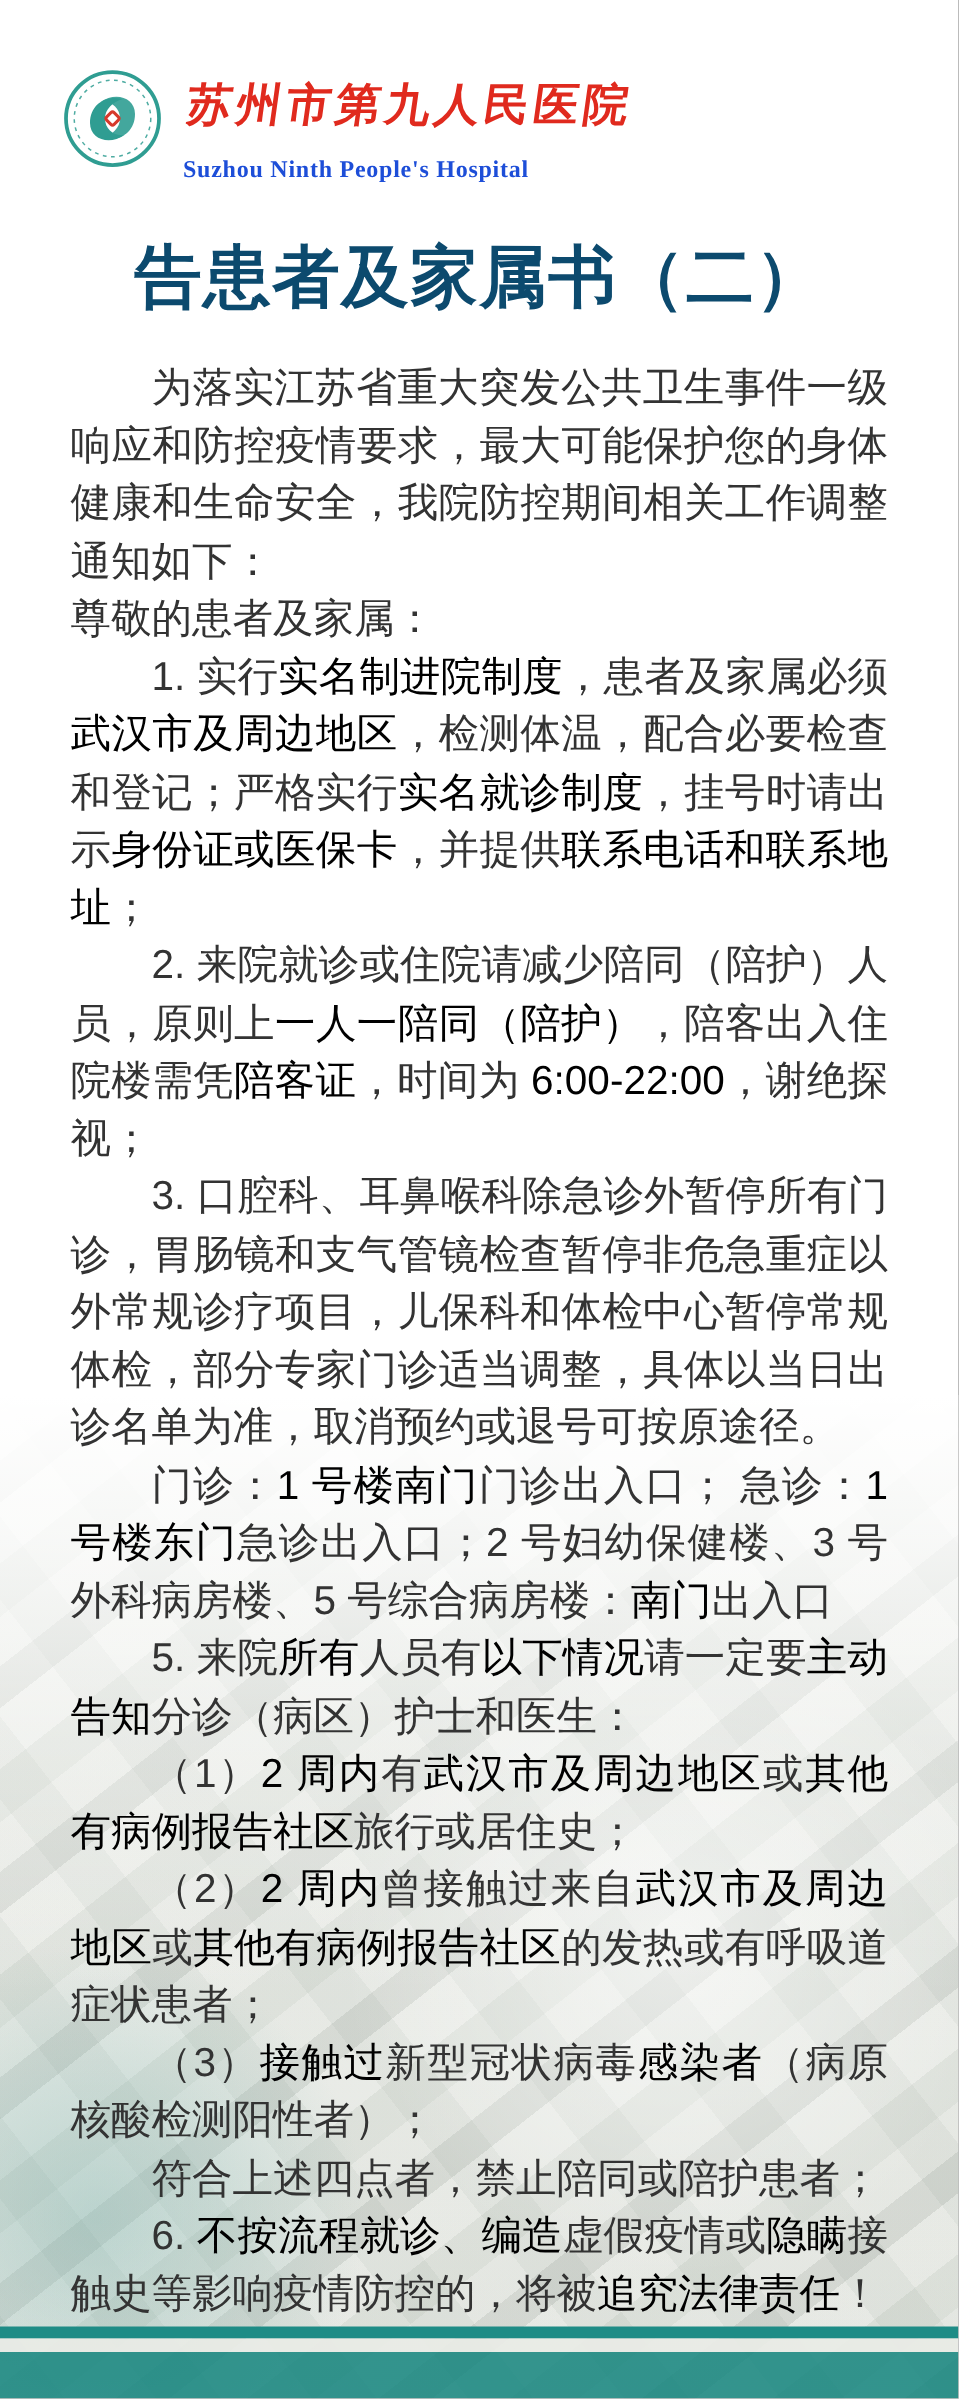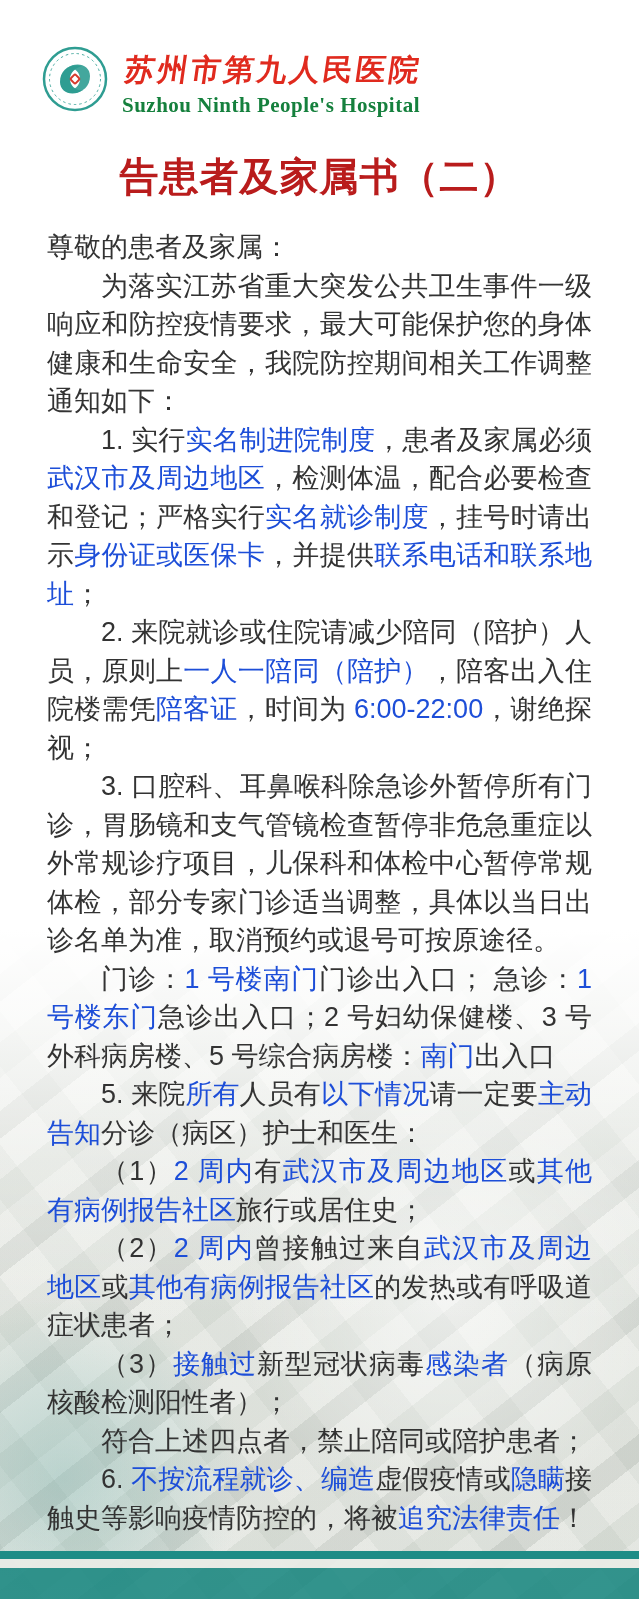--- a/index.html
+++ b/index.html
@@ -27,37 +27,37 @@
     display:flex;align-items:flex-start;
     padding:46px 0 0 42px;
   }
   .logo-seal{flex:0 0 auto;width:66px;height:66px;}
   .logo-text{margin-left:14px;padding-top:4px;}
   .name-zh{
     color:#e02a1e;font-size:30px;font-weight:bold;
     letter-spacing:3px;transform:skewX(-8deg);transform-origin:left bottom;
   }
   .name-en{
-    color:#15803d;font-family:"Liberation Serif","DejaVu Serif",serif;
-    font-weight:bold;font-size:21px;margin-top:2px;letter-spacing:0.5px;
+    color:#1d4ed8;font-family:"Liberation Serif","DejaVu Serif",serif;
+    font-weight:bold;font-size:16px;margin-top:14px;letter-spacing:0.5px;
   }
   .title{
     position:relative;
-    text-align:center;color:#b91c1c;font-weight:bold;
-    font-size:39px;letter-spacing:1px;margin-top:32px;
+    text-align:center;color:#0c4a6e;font-weight:bold;
+    font-size:45px;letter-spacing:1px;margin-top:32px;
   }
   .notice-body{
     position:relative;
     padding:24px 47px 0 47px;
     font-size:27px;line-height:38.5px;
     color:#333333;text-align:justify;
   }
   .para{margin:0;}
   .para.indent{text-indent:2em;}
-  .red{color:#1d4ed8;}
+  .red{color:#000000;}
   
   .band-line{position:absolute;left:0;right:0;top:1551px;height:8px;background:#1e8c86;}
   .band-gap{position:absolute;left:0;right:0;top:1559px;height:9px;background:rgba(233,236,230,0.92);}
   .band-block{position:absolute;left:0;right:0;top:1568px;height:31px;background:rgba(20,133,126,0.85);}
 </style>
 </head>
 <body>
 
 <div class="poster">
 
@@ -75,22 +75,22 @@
     </span>
     <div class="logo-text">
       <div class="name-zh">苏州市第九人民医院</div>
       <div class="name-en">Suzhou Ninth People's Hospital</div>
     </div>
   </div>
 
   <div class="title">告患者及家属书（二）</div>
 
   <div class="notice-body">
+      <p class="para indent"><span>为落实江苏省重大突发公共卫生事件一级响应和防控疫情要求，最大可能保护您的身体健康和生命安全，我院防控期间相关工作调整通知如下：</span></p>
       <p class="para"><span>尊敬的患者及家属：</span></p>
-      <p class="para indent"><span>为落实江苏省重大突发公共卫生事件一级响应和防控疫情要求，最大可能保护您的身体健康和生命安全，我院防控期间相关工作调整通知如下：</span></p>
       <p class="para indent"><span>1. 实行</span><span class="red">实名制进院制度</span><span>，患者及家属必须</span><span class="red">武汉市及周边地区</span><span>，检测体温，配合必要检查和登记；严格实行</span><span class="red">实名就诊制度</span><span>，挂号时请出示</span><span class="red">身份证或医保卡</span><span>，并提供</span><span class="red">联系电话和联系地址</span><span>；</span></p>
       <p class="para indent"><span>2. 来院就诊或住院请减少陪同（陪护）人员，原则上</span><span class="red">一人一陪同（陪护）</span><span>，陪客出入住院楼需凭</span><span class="red">陪客证</span><span>，时间为 </span><span class="red">6:00-22:00</span><span>，谢绝探视；</span></p>
       <p class="para indent"><span>3. 口腔科、耳鼻喉科除急诊外暂停所有门诊，胃肠镜和支气管镜检查暂停非危急重症以外常规诊疗项目，儿保科和体检中心暂停常规体检，部分专家门诊适当调整，具体以当日出诊名单为准，取消预约或退号可按原途径。</span></p>
       <p class="para indent"><span>门诊：</span><span class="red">1 号楼南门</span><span>门诊出入口； 急诊：</span><span class="red">1 号楼东门</span><span>急诊出入口；2 号妇幼保健楼、3 号外科病房楼、5 号综合病房楼：</span><span class="red">南门</span><span>出入口</span></p>
       <p class="para indent"><span>5. 来院</span><span class="red">所有</span><span>人员有</span><span class="red">以下情况</span><span>请一定要</span><span class="red">主动告知</span><span>分诊（病区）护士和医生：</span></p>
       <p class="para indent"><span>（1）</span><span class="red">2 周内</span><span>有</span><span class="red">武汉市及周边地区</span><span>或</span><span class="red">其他有病例报告社区</span><span>旅行或居住史；</span></p>
       <p class="para indent"><span>（2）</span><span class="red">2 周内</span><span>曾接触过来自</span><span class="red">武汉市及周边地区</span><span>或</span><span class="red">其他有病例报告社区</span><span>的发热或有呼吸道症状患者；</span></p>
       <p class="para indent"><span>（3）</span><span class="red">接触过</span><span>新型冠状病毒</span><span class="red">感染者</span><span>（病原核酸检测阳性者）；</span></p>
       <p class="para indent"><span>符合上述四点者，禁止陪同或陪护患者；</span></p>
       <p class="para indent"><span>6. </span><span class="red">不按流程就诊、编造</span><span>虚假疫情或</span><span class="red">隐瞒</span><span>接触史等影响疫情防控的，将被</span><span class="red">追究法律责任</span><span>！</span></p>

